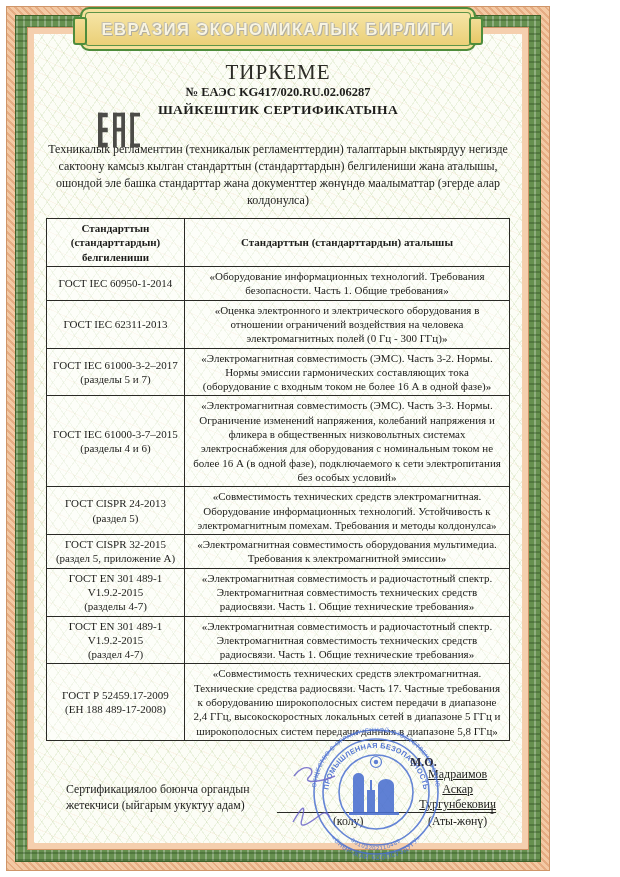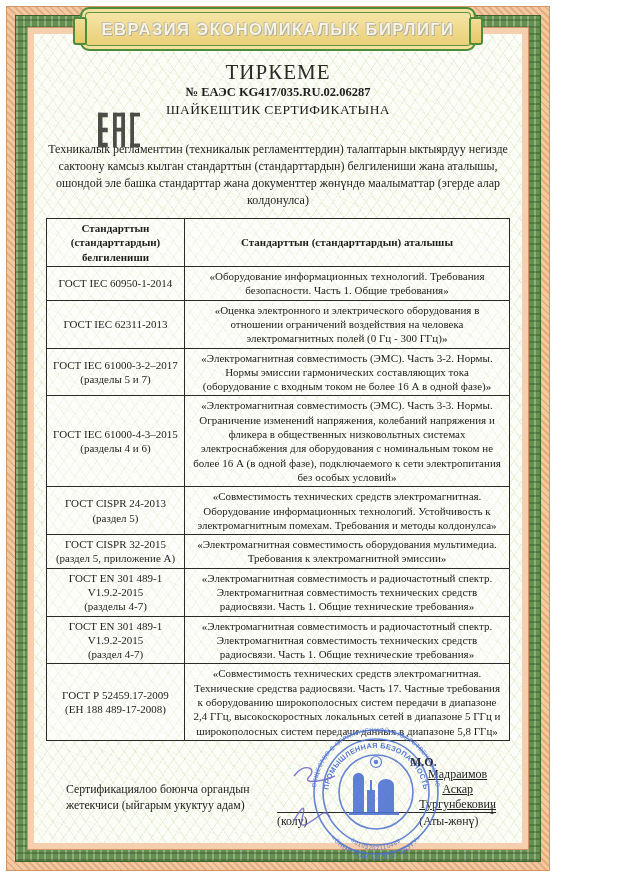--- a/index.html
+++ b/index.html
@@ -29,41 +29,41 @@
       background:linear-gradient(#f2dd96,#e6c867);border:2px solid #4e8c3c;border-radius:3px;}
   .banner::before{left:-9px;} .banner::after{right:-9px;}
   .banner-text{font-family:"Liberation Sans", sans-serif;font-weight:700;font-size:16.5px;
       letter-spacing:1.5px;color:#f8f4e2;text-shadow:0 0 1px #9a9a8a,1px 1px 0 #b5b0a0,-1px -1px 0 #c9c4b2;}
   
   .eac{position:absolute;left:64px;top:70px;z-index:2;}
   
   .title-block{position:relative;padding-top:26px;text-align:center;line-height:1.15;}
   .doc-title{font-size:21px;letter-spacing:1px;color:#2b2b26;}
   .doc-number{font-size:12.5px;font-weight:700;margin-top:1px;}
-  .doc-subtitle{font-size:13.5px;font-weight:400;letter-spacing:.4px;margin-top:2px;}
+  .doc-subtitle{font-size:13.5px;font-weight:700;letter-spacing:.4px;margin-top:2px;}
   .series-row{display:flex;justify-content:center;align-items:baseline;gap:10px;margin-top:16px;}
   .series-label{font-size:13.5px;}
   .series-sign{font-size:23px;font-weight:700;font-family:"Liberation Serif",serif;}
   .series-number{font-family:"DejaVu Sans Mono", monospace;font-size:19px;letter-spacing:3px;color:#2e2e2c;}
   
   .intro{max-width:505px;margin:24px auto 0;text-align:center;font-size:12px;line-height:1.42;}
   
   table.std{width:464px;margin:9px auto 0;border-collapse:collapse;background:rgba(255,255,255,.35);}
   table.std th, table.std td{border:1px solid #2a2a26;padding:2px 6px;font-size:11px;
       line-height:1.3;text-align:center;vertical-align:middle;font-weight:400;}
   table.std th{font-weight:700;}
   .prewrap{white-space:pre-line;}
   col.c1{width:138px;}
   
   .footer{position:relative;margin:26px 26px 0 32px;display:flex;flex-direction:column;gap:22px;}
   .sig-row{display:flex;align-items:flex-end;}
   .role{width:218px;font-size:11.8px;line-height:1.35;white-space:pre-line;margin-bottom:15px;}
   .sigcol{width:147px;display:flex;flex-direction:column;}
   .sigline{height:14px;border-bottom:1px solid #2a2a26;}
-  .under-label{text-align:left;font-size:11.8px;padding-top:1px;}
+  .under-label{text-align:center;font-size:11.8px;padding-top:1px;}
   .namecol{flex:1;display:flex;flex-direction:column;}
   .name{border-bottom:1px solid #2a2a26;text-align:center;font-size:12px;padding-bottom:0px;text-decoration:underline;}
   
   .stamp{position:absolute;left:290px;top:718px;z-index:5;pointer-events:none;opacity:.93;}
   .page-num{position:absolute;right:27px;bottom:25px;font-size:12.5px;z-index:6;}
 </style>
 </head>
 <body>
 
 <div class="sheet">
@@ -90,21 +90,21 @@
           <rect x="20" y="20" width="16" height="5"></rect>
           <rect x="43" y="0" width="5" height="46"></rect>
           <rect x="43" y="0" width="13" height="5"></rect>
           <rect x="43" y="41" width="13" height="5"></rect>
         </g>
       </svg>
     </div>
 
     <div class="title-block">
       <div class="doc-title">ТИРКЕМЕ</div>
-      <div class="doc-number">№ ЕАЭС KG417/035.RU.02.06287</div>
+      <div class="doc-number">№ ЕАЭС KG417/020.RU.02.06287</div>
       <div class="doc-subtitle">ШАЙКЕШТИК СЕРТИФИКАТЫНА</div>
     </div>
 
     <p class="intro">Техникалык регламенттин (техникалык регламенттердин) талаптарын ыктыярдуу негизде сактоону камсыз кылган стандарттын (стандарттардын) белгилениши жана аталышы, ошондой эле башка стандарттар жана документтер жөнүндө маалыматтар (эгерде алар колдонулса)</p>
 
     <table class="std">
       <colgroup>
           <col class="c1">
           <col>
         </colgroup>
@@ -124,21 +124,21 @@
         <tr>
           <td class="prewrap">ГОСТ IEC 62311-2013</td>
           <td>«Оценка электронного и электрического оборудования в отношении ограничений воздействия на человека электромагнитных полей (0 Гц - 300 ГГц)»</td>
         </tr>
         <tr>
           <td class="prewrap">ГОСТ IEC 61000-3-2–2017
 (разделы 5 и 7)</td>
           <td>«Электромагнитная совместимость (ЭМС). Часть 3-2. Нормы. Нормы эмиссии гармонических составляющих тока (оборудование с входным током не более 16 А в одной фазе)»</td>
         </tr>
         <tr>
-          <td class="prewrap">ГОСТ IEC 61000-4-3–2015
+          <td class="prewrap">ГОСТ IEC 61000-3-7–2015
 (разделы 4 и 6)</td>
           <td>«Электромагнитная совместимость (ЭМС). Часть 3-3. Нормы. Ограничение изменений напряжения, колебаний напряжения и фликера в общественных низковольтных системах электроснабжения для оборудования с номинальным током не более 16 А (в одной фазе), подключаемого к сети электропитания без особых условий»</td>
         </tr>
         <tr>
           <td class="prewrap">ГОСТ CISPR 24-2013
 (раздел 5)</td>
           <td>«Совместимость технических средств электромагнитная. Оборудование информационных технологий. Устойчивость к электромагнитным помехам. Требования и методы колдонулса»</td>
         </tr>
         <tr>
           <td class="prewrap">ГОСТ CISPR 32-2015

